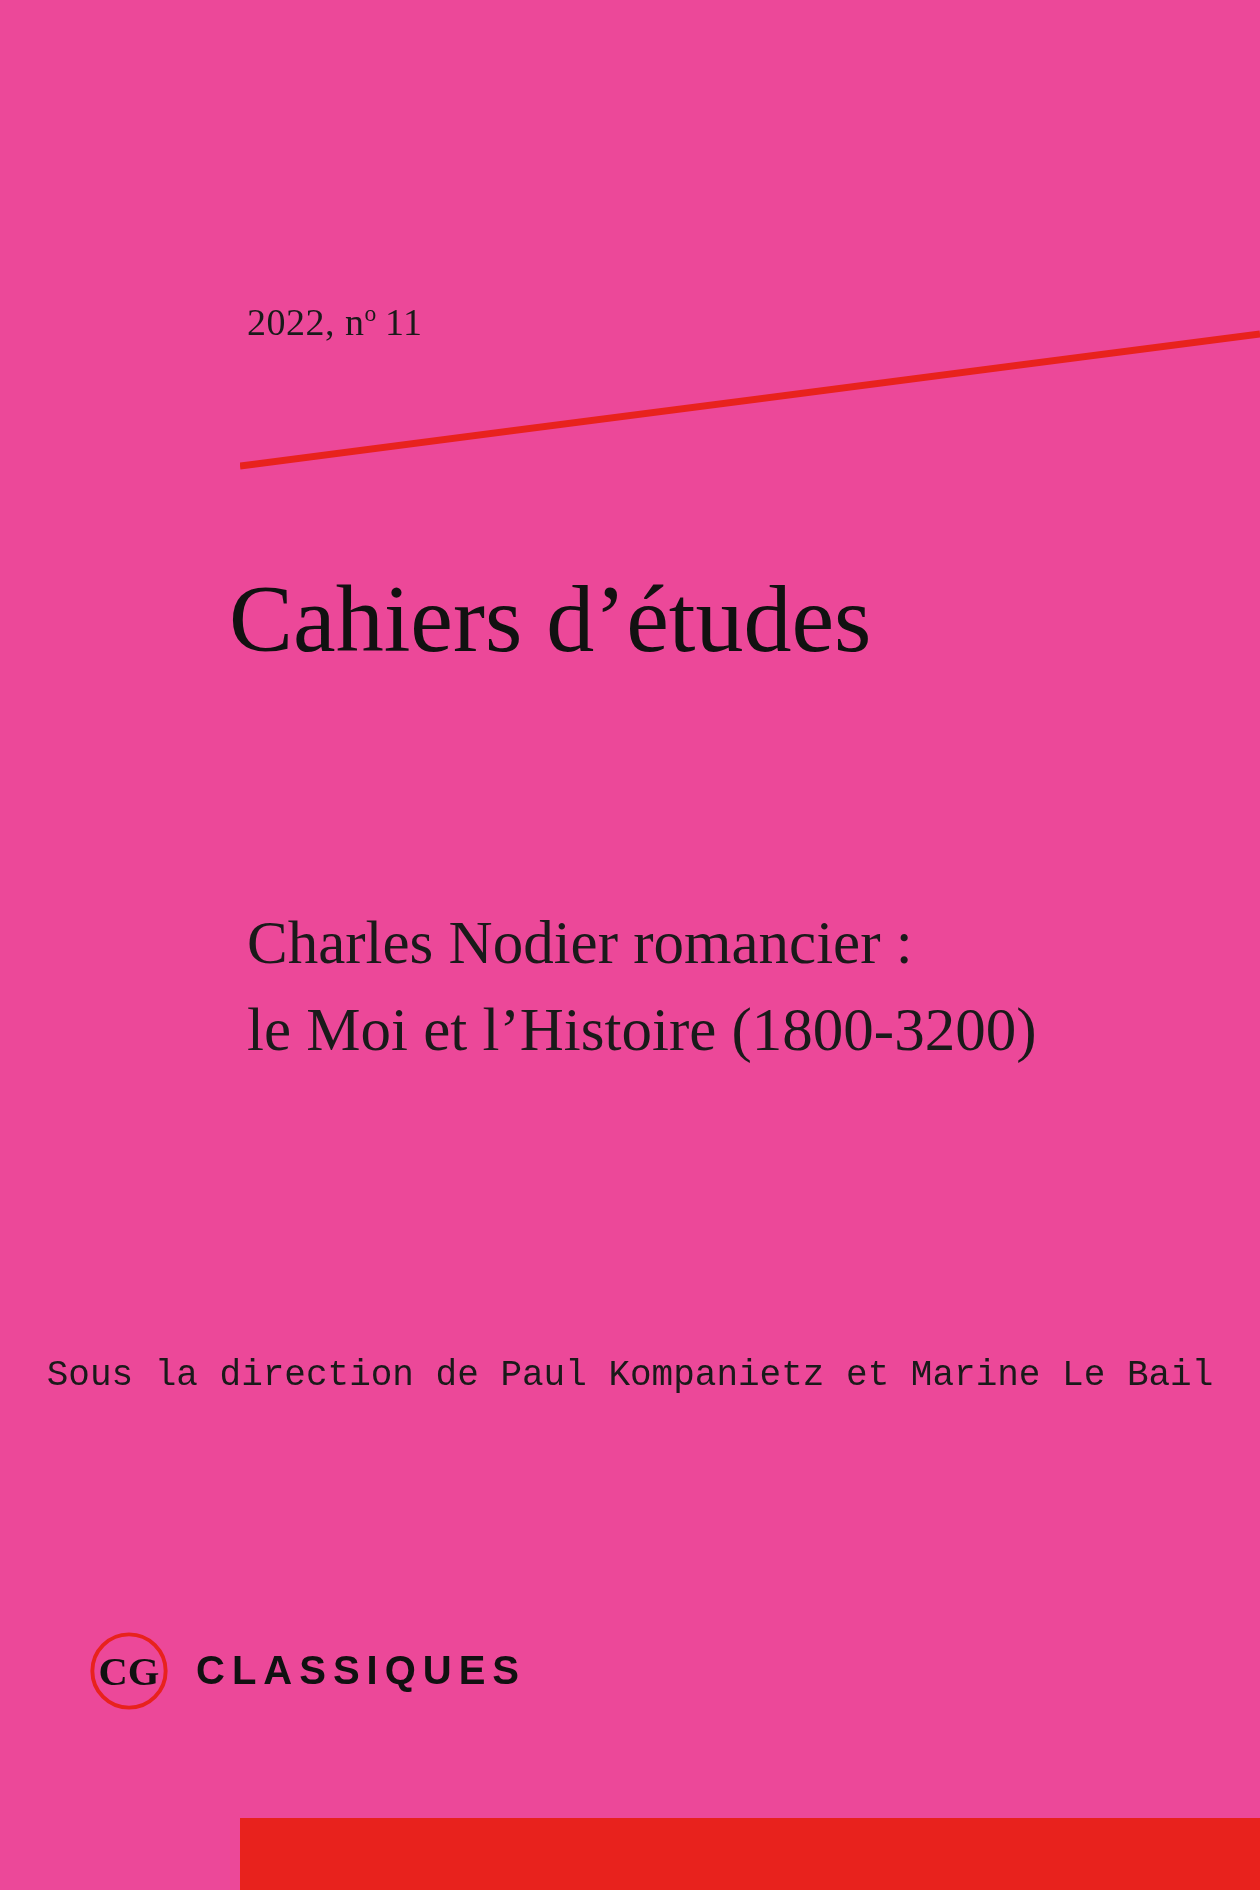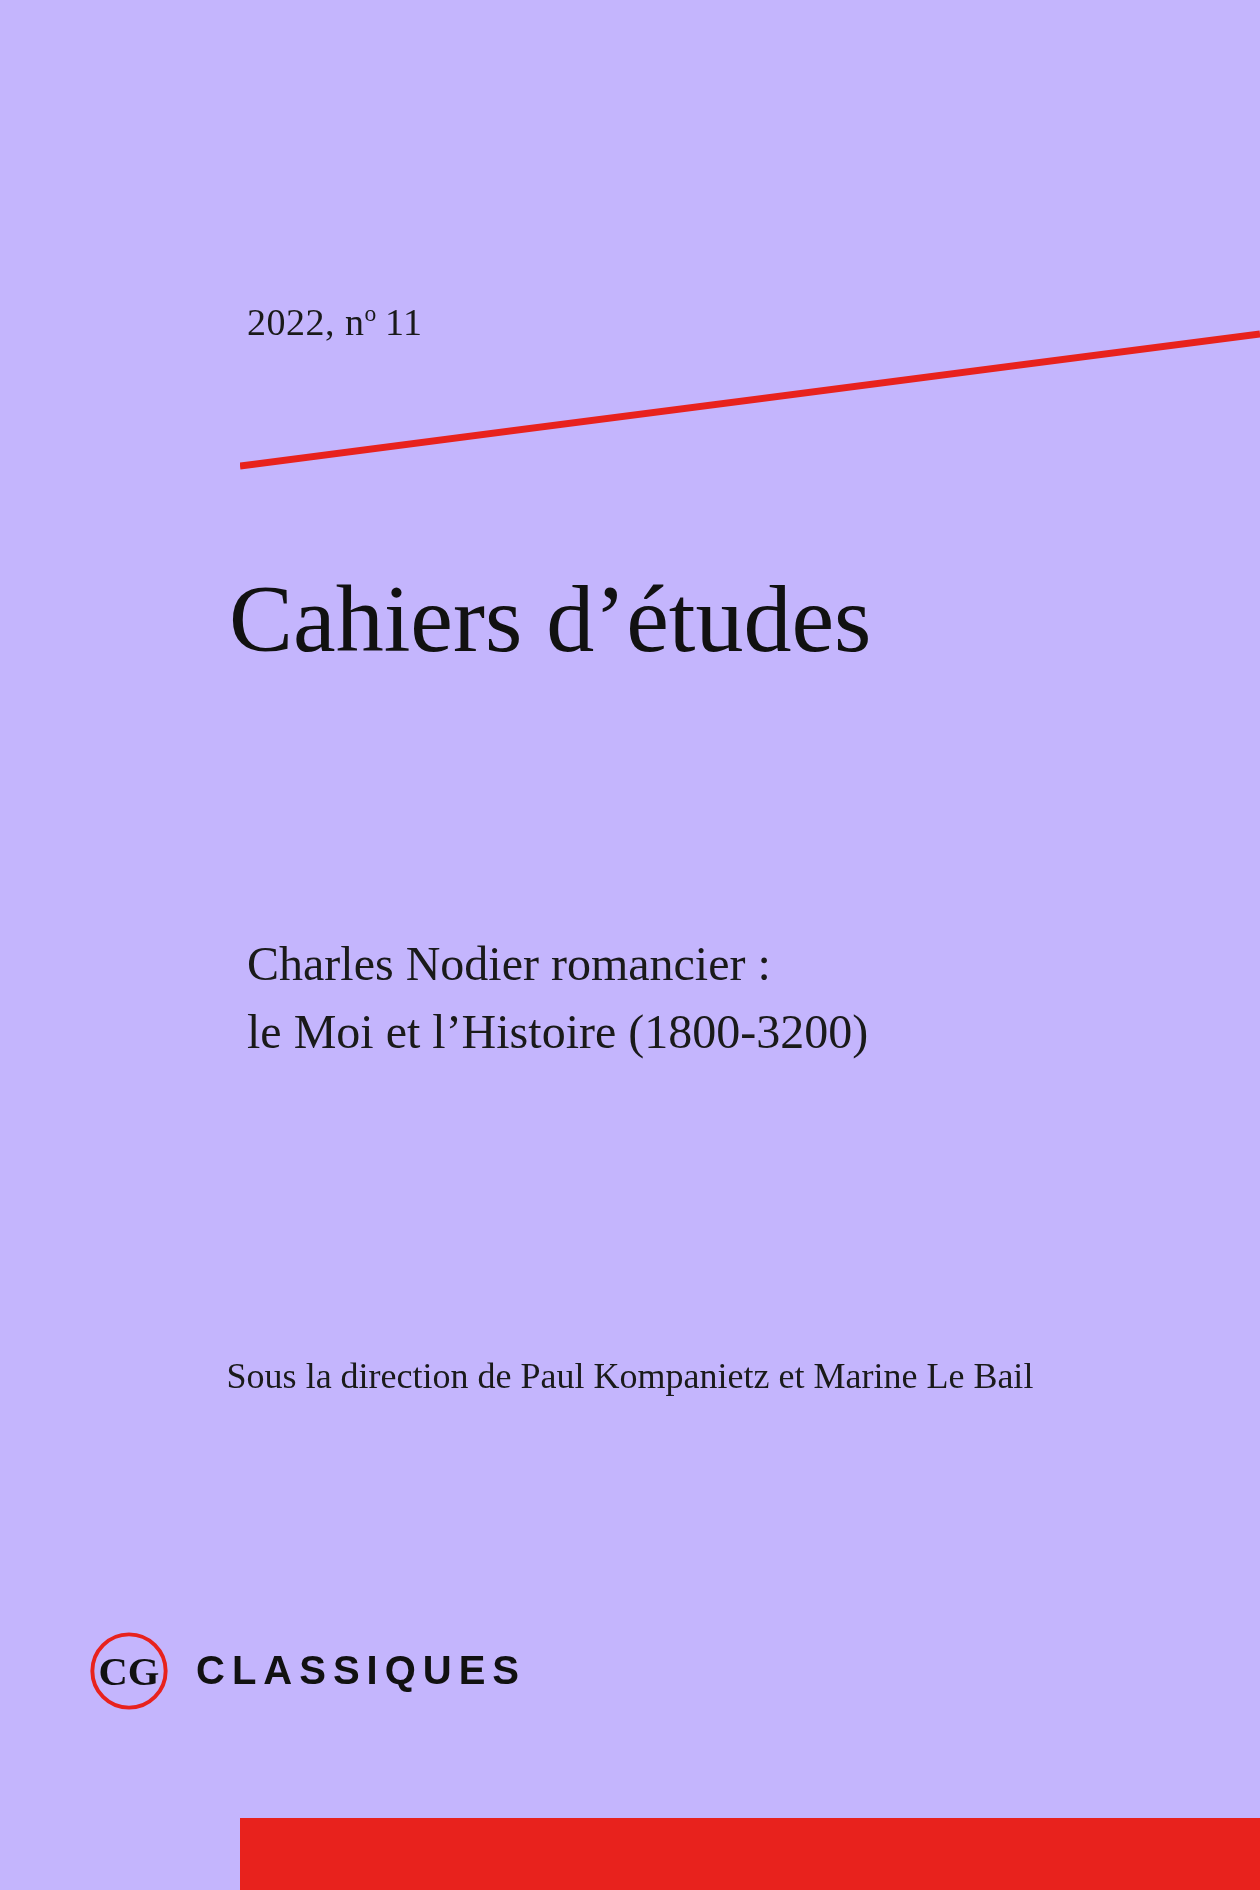--- a/index.html
+++ b/index.html
@@ -12,21 +12,21 @@
     height: 1890px;
     position: relative;
     overflow: hidden;
     font-family: "Liberation Serif", serif;
     color: #1a1a1a;
   }
 
   .cover {
     position: absolute;
     inset: 0;
-    background: #c4b5fd;
+    background: #ec4899;
   }
 
   
   .issue-line {
     position: absolute;
     left: 247px;
     top: 300px;
     font-size: 38px;
     letter-spacing: 0.5px;
     color: #1a1a1a;
@@ -57,36 +57,37 @@
     font-size: 96px;
     line-height: 1.22;
     letter-spacing: 0px;
     color: #111111;
   }
 
   
   .subtitle {
     position: absolute;
     left: 247px;
-    top: 930px;
+    top: 900px;
     width: 880px;
-    font-size: 48px;
+    font-size: 61px;
     line-height: 1.42;
     color: #1a1a1a;
   }
 
   
   .editors {
     position: absolute;
     left: 0;
     right: 0;
     top: 1355px;
     text-align: center;
     font-size: 36px;
     color: #1a1a1a;
+    font-family: Liberation Mono, monospace;
   }
 
   
   .publisher {
     position: absolute;
     left: 90px;
     top: 1632px;
     display: flex;
     align-items: center;
     gap: 28px;

